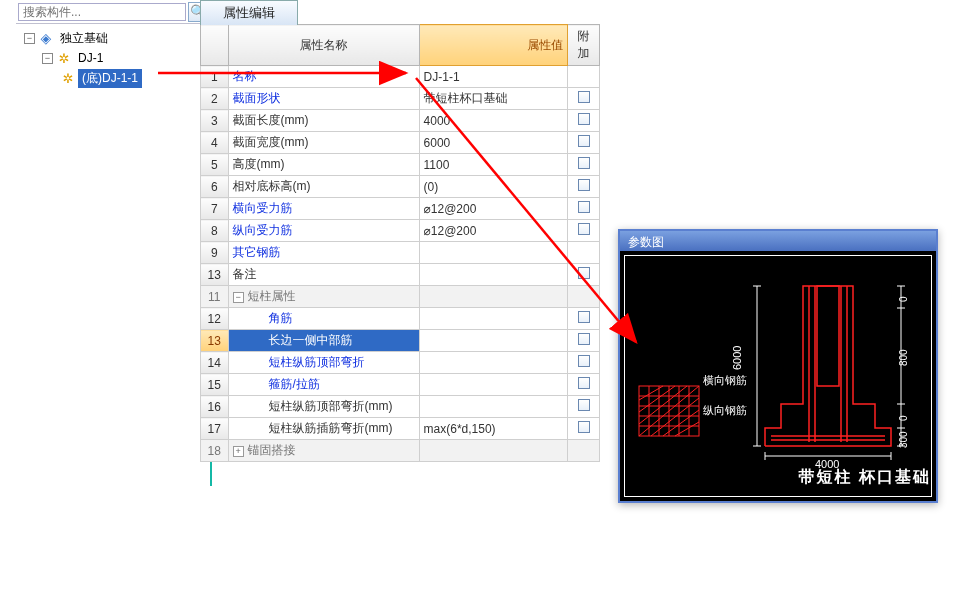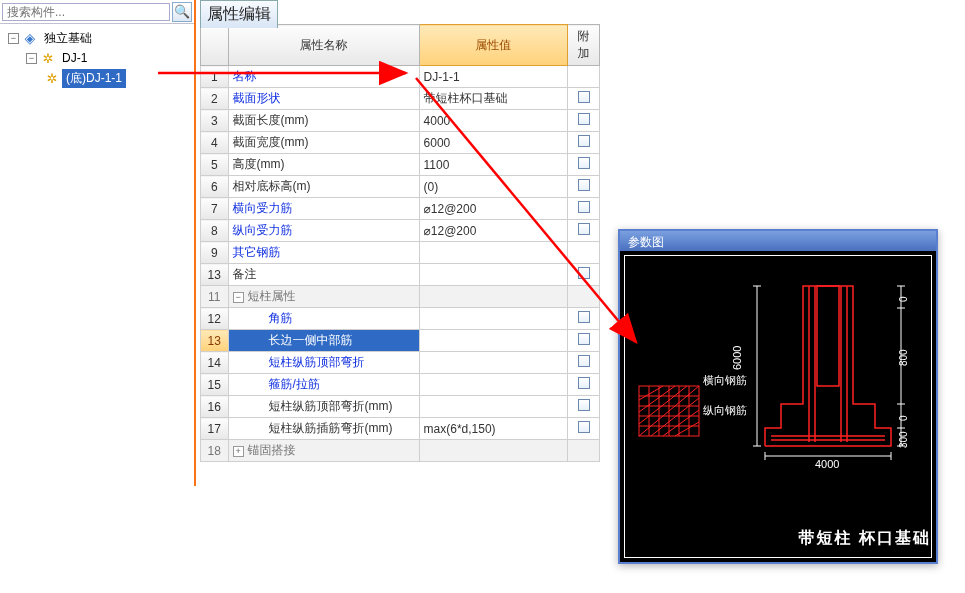--- a/index.html
+++ b/index.html
@@ -1,55 +1,55 @@
 <!DOCTYPE html>
 <html><head>
   <meta charset="utf-8">
   <style>
     * { box-sizing: border-box; margin: 0; padding: 0; }
     body { font-family: "Microsoft YaHei", SimSun, sans-serif; font-size: 12px; background: #fff; position: relative; width: 965px; height: 593px; overflow: hidden; }
     
-    .left-panel { position: absolute; left: 0; top: 0; width: 196px; height: 486px; border-right: 2px solid #f97316; background: #fff; }
+    .left-panel { position: absolute; left: 16px; top: 0; width: 196px; height: 486px; border-right: 2px solid #14b8a6; background: #fff; }
     .search-row { display: flex; align-items: center; padding: 2px; border-bottom: 1px solid #c0c0d0; height: 24px; }
     .search-input { flex: 1; border: 1px solid #aac; padding: 2px 4px; color: #999; font-size: 12px; height: 18px; }
     .search-btn { width: 20px; height: 20px; border: 1px solid #8ac; background: linear-gradient(#fff,#dde8f5); margin-left: 2px; display: flex; align-items: center; justify-content: center; }
     .tree { padding: 4px 2px; }
     .tree-row { display: flex; align-items: center; height: 20px; white-space: nowrap; }
     .tree-toggle { width: 11px; height: 11px; border: 1px solid #888; display: inline-flex; align-items: center; justify-content: center; font-size: 9px; line-height: 1; margin-right: 3px; background: #fff; color: #555; }
     .tree-icon { width: 16px; height: 16px; margin-right: 2px; display: inline-flex; align-items: center; justify-content: center; }
     .tree-label { padding: 1px 4px; }
     .tree-label.selected { background: #2f6ac5; color: #fff; }
     .tree-l0 { padding-left: 6px; }
     .tree-l1 { padding-left: 24px; }
     .tree-l2 { padding-left: 42px; }
     
     .right-panel { position: absolute; left: 200px; top: 0; width: 400px; }
     .tabbar { height: 24px; }
-    .tab { display: inline-block; padding: 3px 6px; background: linear-gradient(#f8fbff,#d8e5f5); border: 1px solid #8aa; border-bottom: none; font-size: 16px; color: #222; }
+    .tab { display: inline-block; padding: 3px 22px; background: linear-gradient(#f8fbff,#d8e5f5); border: 1px solid #8aa; border-bottom: none; font-size: 13px; color: #222; }
     
     .prop-table { border-collapse: collapse; width: 100%; background: #fff; border: 1px solid #b5b5b5; }
     .prop-table th { background: linear-gradient(#fdfdfd,#e8e8e8); border: 1px solid #b5b5b5; padding: 3px 4px; font-weight: normal; color: #333; height: 22px; }
-    .prop-table th.val-active { background: linear-gradient(#ffe9b8,#ffd27a); color: #9b4b00; border-color: #e0a030; }
+    .prop-table th.val-active { background: linear-gradient(#ffe9b8,#ffd27a); color: #9b4b00; border-color: #e0a030; text-align: right; }
     .prop-table td { border: 1px solid #cfcfcf; padding: 2px 4px; height: 19px; color: #333; }
     .prop-table td.num { background: linear-gradient(#fdfdfd,#e8e8e8); text-align: center; width: 26px; color: #333; }
     .prop-table td.name { width: 180px; }
     .prop-table td.name.link { color: #1030e0; }
     .prop-table td.val { width: 140px; }
     .prop-table td.chk { width: 30px; text-align: center; }
     .prop-table tr.sel td.num { background: linear-gradient(#ffe9b8,#ffd27a); color: #8a3a00; }
     .prop-table tr.sel td.name { background: #2f6ac5; color: #fff; }
     .prop-table tr.sec td { background: #f2f2f2; color: #777; }
     .indent2 { padding-left: 36px; display: inline-block; }
     .chkbox { width: 12px; height: 12px; border: 1px solid #6a88b0; display: inline-block; background: linear-gradient(#fff,#e8f0fa); }
     .exp { width: 11px; height: 11px; border: 1px solid #999; display: inline-flex; align-items:center; justify-content:center; font-size:9px; margin-right:4px; color:#666; background:#fff; }
     
     .param-win { position: absolute; left: 618px; top: 229px; width: 320px; border: 2px solid #5a7fd0; background: #000; box-shadow: 0 2px 8px rgba(0,0,0,0.3); }
     .param-title { background: linear-gradient(#7aa0e0,#4a70c0); color: #fff; padding: 3px 8px; font-size: 12px; height: 20px; }
     .param-body { background: #000; padding: 4px; }
-    .diagram { width: 308px; height: 303px; background: #000; position: relative; border: 1px solid #fff; }
+    .diagram { width: 308px; height: 242px; background: #000; position: relative; border: 1px solid #fff; }
     .diag-title { position: absolute; bottom: 8px; left: 0; right: 0; text-align: right; color: #fff; font-size: 16px; font-weight: bold; letter-spacing: 2px; }
     
     .arrow-svg { position: absolute; left: 0; top: 0; width: 965px; height: 593px; pointer-events: none; }
     
     .icon-search { color: #2a7; font-size: 13px; }
     .icon-cube { color: #3a7ad0; font-size: 14px; }
     .icon-gear { color: #e0a000; font-size: 13px; }
   </style>
 </head>
 <body>

